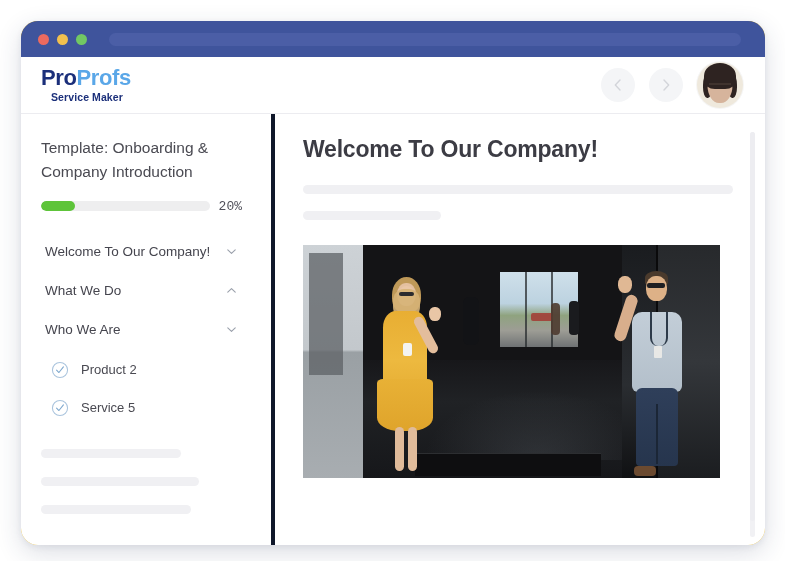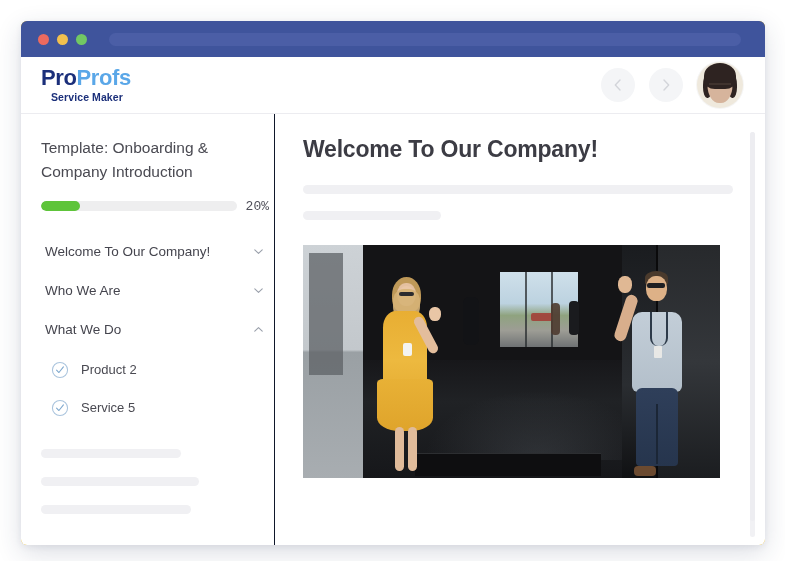--- a/index.html
+++ b/index.html
@@ -18,21 +18,21 @@
     height: 561px;
   }
 
   
   .window {
     position: absolute;
     left: 21px;
     top: 21px;
     width: 744px;
     height: 524px;
-    border-radius: 6px;
+    border-radius: 17px;
     background: #eab308;
     box-shadow: 0 8px 26px rgba(40, 50, 90, 0.16), 0 2px 6px rgba(40, 50, 90, 0.08);
     overflow: hidden;
     display: flex;
     flex-direction: column;
   }
 
   
   .titlebar {
     position: relative;
@@ -179,23 +179,23 @@
     display: flex;
     min-height: 0;
     background: #ffffff;
     position: relative;
   }
 
   
   .sidebar {
     width: 254px;
     flex: 0 0 254px;
-    border-right: 1px solid #0f172a;
+    border-right: 4px solid #0f172a;
     box-sizing: border-box;
-    padding: 22px 5px 0 20px;
+    padding: 22px 29px 0 20px;
     overflow: hidden;
   }
 
   .template-title {
     font-size: 15.5px;
     color: #4a4a52;
     line-height: 1.58;
     font-weight: normal;
     margin: 0;
   }
@@ -545,30 +545,30 @@
 
         <div class="nav-list">
           <div class="nav-item">
             <span class="nav-label">Welcome To Our Company!</span>
             <svg class="chev" width="13" height="13" viewBox="0 0 14 14">
               <path d="M3 5.2 L7 9 L11 5.2" fill="none" stroke="#9aa0ab" stroke-width="1.2" stroke-linecap="round" stroke-linejoin="round"></path>
             </svg>
           </div>
 
           <div class="nav-item">
+            <span class="nav-label">What We Do</span>
+            <svg class="chev" width="13" height="13" viewBox="0 0 14 14">
+              <path d="M3 8.8 L7 5 L11 8.8" fill="none" stroke="#9aa0ab" stroke-width="1.2" stroke-linecap="round" stroke-linejoin="round"></path>
+            </svg>
+          </div>
+
+          <div class="nav-item">
             <span class="nav-label">Who We Are</span>
             <svg class="chev" width="13" height="13" viewBox="0 0 14 14">
               <path d="M3 5.2 L7 9 L11 5.2" fill="none" stroke="#9aa0ab" stroke-width="1.2" stroke-linecap="round" stroke-linejoin="round"></path>
-            </svg>
-          </div>
-
-          <div class="nav-item">
-            <span class="nav-label">What We Do</span>
-            <svg class="chev" width="13" height="13" viewBox="0 0 14 14">
-              <path d="M3 8.8 L7 5 L11 8.8" fill="none" stroke="#9aa0ab" stroke-width="1.2" stroke-linecap="round" stroke-linejoin="round"></path>
             </svg>
           </div>
 
           <div class="sub-list">
             <div class="sub-item">
               <svg class="check-icon" width="18" height="18" viewBox="0 0 20 20">
                 <circle cx="10" cy="10" r="8.4" fill="none" stroke="#aac4dd" stroke-width="1.2"></circle>
                 <path d="M6.2 10.2 L8.8 12.8 L13.8 6.6" fill="none" stroke="#7ea8ce" stroke-width="1.2" stroke-linecap="round" stroke-linejoin="round"></path>
               </svg>
               <span class="sub-label">Product 2</span>

